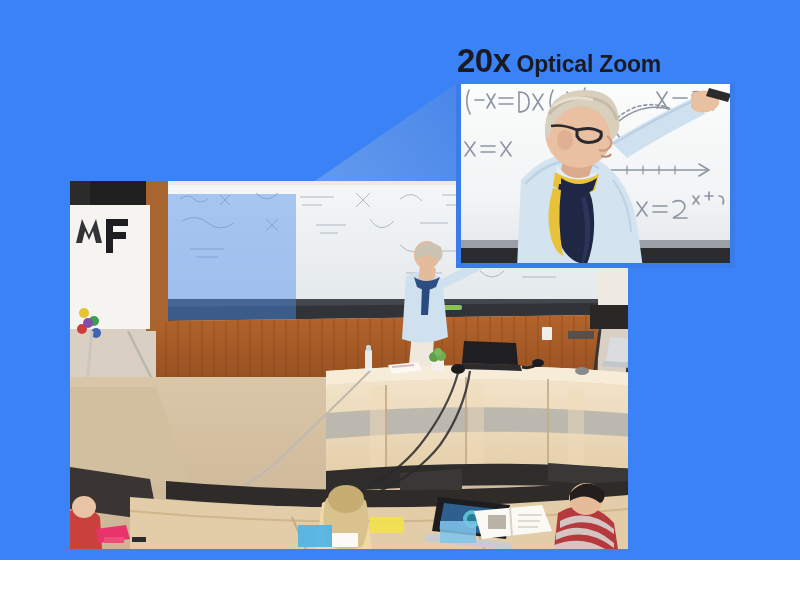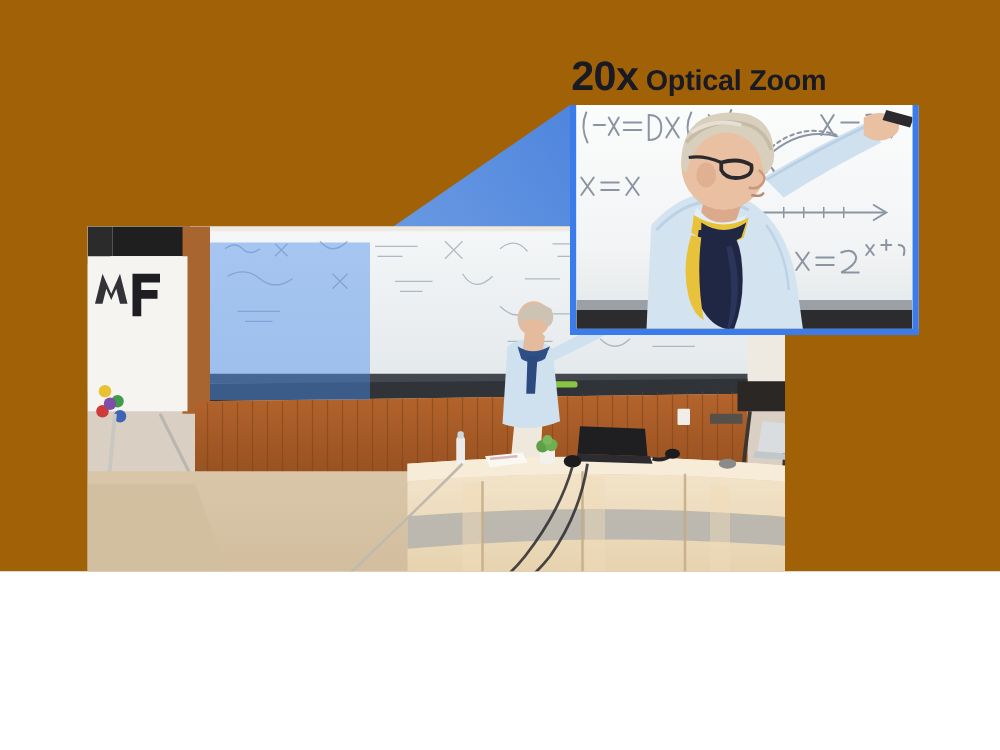--- a/index.html
+++ b/index.html
@@ -10,22 +10,22 @@
   }
   body {
     font-family: "Liberation Sans", sans-serif;
     width: 800px;
     height: 600px;
     overflow: hidden;
   }
   #stage {
     position: relative;
     width: 800px;
-    height: 457px;
-    background: #a16207;
+    height: 560px;
+    background: #3b82f6;
     overflow: hidden;
   }
 
   
   .headline {
     position: absolute;
     left: 457px;
     top: 44px;
     white-space: nowrap;
     line-height: 1;

